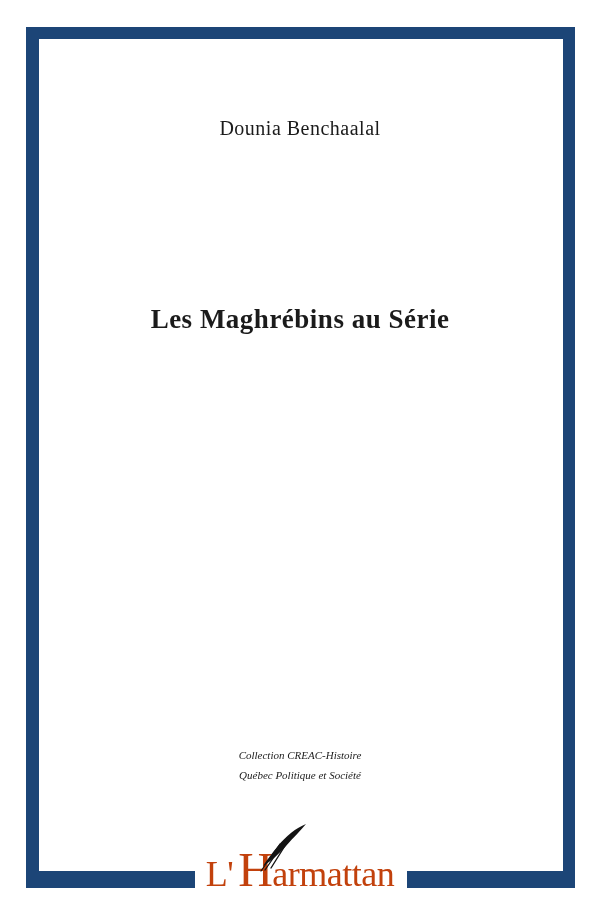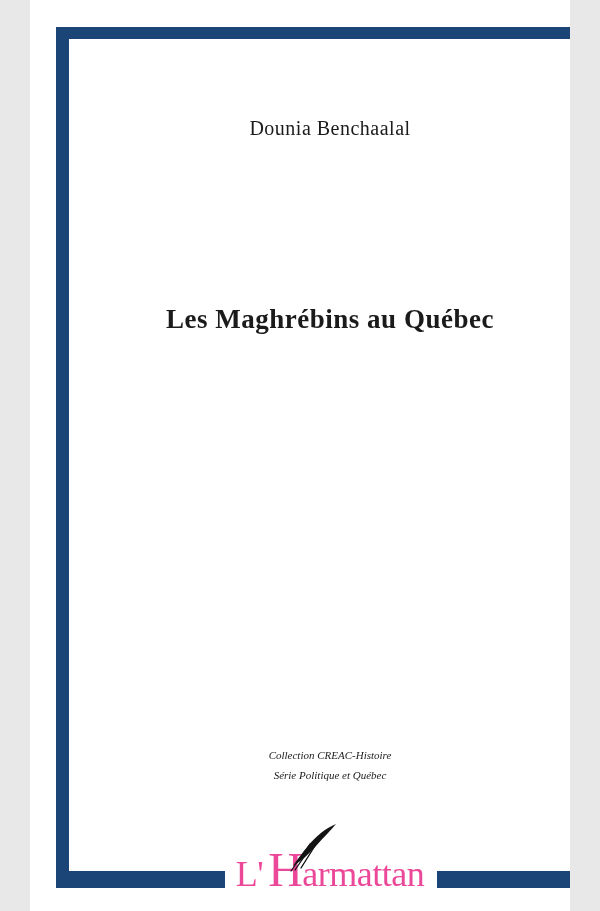--- a/index.html
+++ b/index.html
@@ -1,18 +1,18 @@
 <!DOCTYPE html>
 <html><head>
 <meta charset="utf-8">
 <style>
   html,body{margin:0;padding:0;background:#e8e8e8;}
   .cover{
     position:relative;
-    width:540px;height:911px;
+    width:600px;height:911px;
     background:#ffffff;
     font-family:"Liberation Serif","DejaVu Serif",serif;
     overflow:hidden;
     margin:0 auto;
   }
   .frame{
     position:absolute;
     left:26px;top:27px;
     width:549px;height:861px;
     box-sizing:border-box;
@@ -30,21 +30,21 @@
   .text-line{
     position:absolute;left:0;width:600px;
     text-align:center;color:#1b1b1b;
   }
   .author{top:117px;font-size:20px;letter-spacing:0.5px;}
   .title{top:261px;font-size:27px;font-weight:bold;letter-spacing:1px;}
   .subtitle{top:304px;font-size:27px;font-weight:bold;letter-spacing:0.5px;}
   .collection{top:745px;font-size:11px;font-style:italic;line-height:20px;}
   .publisher{
     position:absolute;left:0;top:846px;width:600px;
-    text-align:center;line-height:48px;color:#ec4899;
+    text-align:center;line-height:48px;color:#c2410c;
     letter-spacing:-0.5px;white-space:nowrap;
   }
   .publisher .lp{font-size:36px;padding-right:5px;}
   .publisher .lh{font-size:48px;}
   .publisher .lrest{font-size:36px;}
   .feather{
     position:absolute;left:258px;top:823px;
     width:50px;height:49px;
   }
 </style>
@@ -52,25 +52,25 @@
 <body>
 
 <div class="cover">
 
   <div class="frame"></div>
   <div class="logo-gap"></div>
 
   <div class="text-line author">Dounia Benchaalal</div>
 
 
-  <div class="text-line subtitle">Les Maghrébins au Québec</div>
+  <div class="text-line subtitle">Les Maghrébins au Série</div>
 
   <div class="text-line collection">
     <div>Collection CREAC-Histoire</div>
-    <div>Série Politique et Québec</div>
+    <div>Québec Politique et Société</div>
   </div>
 
   <div class="publisher">
     <span class="lp">L'</span><span class="lh">H</span><span class="lrest">armattan</span>
   </div>
 
   <svg class="feather" viewBox="0 0 50 49" xmlns="http://www.w3.org/2000/svg">
     <path d="M48,1 C38,5 28,13 20,23 C14,30 9,37 5,43 C13,38 21,31 28,23 C36,14 43,7 48,1 Z" fill="#141414"></path>
     <line x1="35" y1="10" x2="13" y2="45" stroke="#141414" stroke-width="1.4" stroke-linecap="round"></line>
     <line x1="29" y1="15" x2="7" y2="47" stroke="#141414" stroke-width="1.3" stroke-linecap="round"></line>

